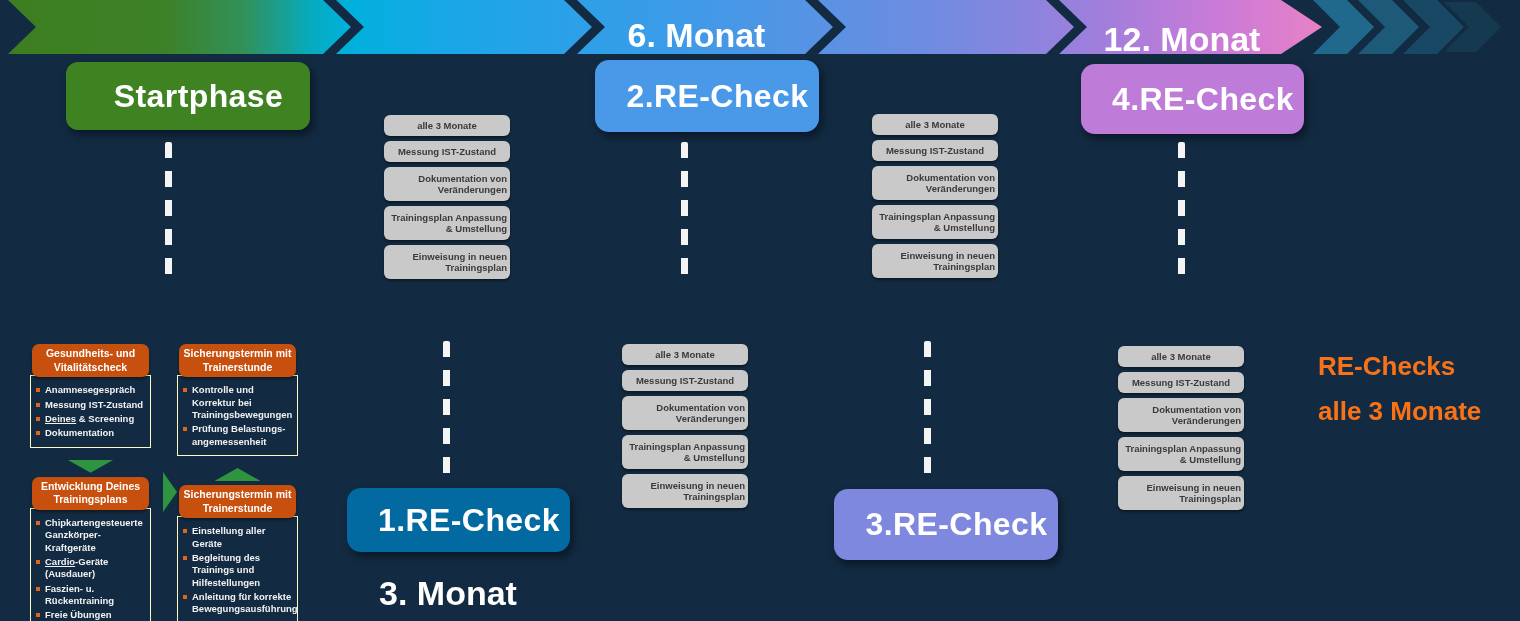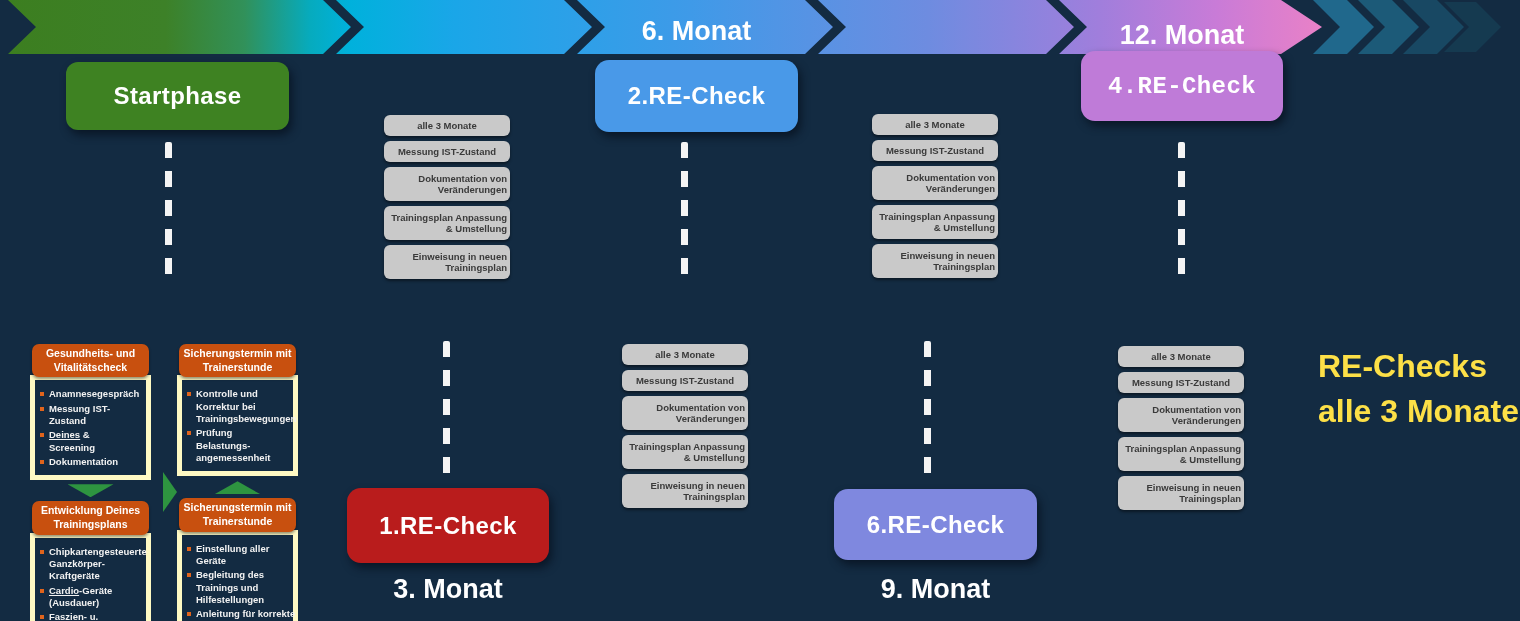--- a/index.html
+++ b/index.html
@@ -5,37 +5,38 @@
   html,body{margin:0;padding:0;background:#0d1f33;}
   .canvas{
     position:relative;width:1520px;height:621px;overflow:hidden;
     background:#132b42;
     font-family:"Liberation Sans","DejaVu Sans",sans-serif;
   }
   
   .tl{position:absolute;left:0;top:283;width:1520px;height:54px;display:block;}
   
   .bigbox{
-    position:absolute;border-radius:14px;color:#fff;font-weight:700;font-size:24px;
+    position:absolute;border-radius:14px;color:#fff;font-weight:700;font-size:32px;
     display:flex;align-items:center;justify-content:center;letter-spacing:.4px;
     box-shadow:3px 5px 8px rgba(5,12,24,.65);
+    padding-left:21px;
   }
   .bb-start{left:66px;top:62px;width:223px;height:68px;background:#3e8222;border-radius:12px;}
-  .bb-r1{left:347px;top:488px;width:202px;height:75px;background:#b91c1c;}
+  .bb-r1{left:347px;top:488px;width:202px;height:64px;background:#0369a1;}
   .bb-r2{left:595px;top:60px;width:203px;height:72px;background:#4999e8;}
   .bb-r3{left:834px;top:489px;width:203px;height:71px;background:#7f88df;}
-  .bb-r4{left:1081px;top:51px;width:202px;height:70px;background:#bf7bd8;font-family:Liberation Mono, monospace;}
-  
-  .month{position:absolute;color:#fff;font-weight:700;font-size:27px;text-align:center;}
+  .bb-r4{left:1081px;top:64px;width:202px;height:70px;background:#bf7bd8;}
+  
+  .month{position:absolute;color:#fff;font-weight:700;font-size:34px;text-align:center;}
   .m6{left:595px;top:16px;width:203px;}
   .m12{left:1081px;top:20px;width:202px;}
   .m3{left:347px;top:574px;width:202px;}
   .m9{left:834px;top:574px;width:203px;}
   
-  .footer{position:absolute;left:1318px;top:344px;color:#fde047;font-weight:700;font-size:32px;line-height:45px;}
+  .footer{position:absolute;left:1318px;top:344px;color:#f97316;font-weight:700;font-size:26px;line-height:45px;}
   
   .dash{
     position:absolute;width:7px;border-radius:2px;
     background:repeating-linear-gradient(to bottom,#f4f4f4 0 16px,transparent 16px 29px);
   }
   .d-start{left:165px;top:142px;height:139px;}
   .d-r2{left:681px;top:142px;height:139px;}
   .d-r4{left:1178px;top:142px;height:139px;}
   .d-r1{left:443px;top:341px;height:144px;}
   .d-r3{left:924px;top:341px;height:145px;}
@@ -51,21 +52,21 @@
   .h1{min-height:19px;} .h2{min-height:32px;text-align:right;}
   
   .prog-col{position:absolute;width:121px;}
   .pc1{left:30px;top:344px;} .pc2{left:177px;top:344px;}
   .prog-header{
     background:#c8500f;color:#fff;font-weight:700;font-size:10.5px;text-align:center;
     border-radius:7px;padding:3px 1px;line-height:1.3;margin:0 2px;position:relative;z-index:2;
     box-shadow:0 2px 3px rgba(0,0,0,.4);
   }
   .prog-list{
-    border:5px solid #fef9c3;margin:-2px 0 4px 0;padding:6px 13px 5px 5px;list-style:none;
+    border:1px solid #fef9c3;margin:-2px 0 12px 0;padding:6px 1px 5px 5px;list-style:none;
   }
   .prog-list li{display:flex;color:#f2f2f2;font-size:9.5px;font-weight:600;line-height:1.3;margin:2px 0;}
   .blt{width:4px;height:4px;background:#e0641c;margin:4px 5px 0 0;flex:none;}
   .ul{text-decoration:underline;text-underline-offset:1px;}
   .arr-down{width:46px;height:13px;background:#2e9440;clip-path:polygon(0 0,100% 0,50% 100%);margin:4px auto;}
   .arr-up{width:46px;height:13px;background:#2e9440;clip-path:polygon(50% 0,0 100%,100% 100%);margin:5px auto 4px;}
   .arr-right{position:absolute;left:163px;top:472px;width:14px;height:40px;background:#2e9440;clip-path:polygon(0 0,100% 50%,0 100%);}
 </style>
 </head>
 <body>
@@ -102,27 +103,26 @@
       <polygon points="323,0 336,0 364,27 336,54 323,54 351,27"></polygon>
       <polygon points="564,0 577,0 605,27 577,54 564,54 592,27"></polygon>
       <polygon points="805,0 818,0 846,27 818,54 805,54 833,27"></polygon>
       <polygon points="1046,0 1059,0 1087,27 1059,54 1046,54 1074,27"></polygon>
     </g>
   </svg>
 
   <div class="month m6">6. Monat</div>
   <div class="month m12">12. Monat</div>
   <div class="month m3">3. Monat</div>
-  <div class="month m9">9. Monat</div>
 
   <div class="bigbox bb-start">Startphase</div>
   <div class="bigbox bb-r2">2.RE-Check</div>
   <div class="bigbox bb-r4">4.RE-Check</div>
   <div class="bigbox bb-r1">1.RE-Check</div>
-  <div class="bigbox bb-r3">6.RE-Check</div>
+  <div class="bigbox bb-r3">3.RE-Check</div>
 
   <div class="dash d-start"></div>
   <div class="dash d-r2"></div>
   <div class="dash d-r4"></div>
   <div class="dash d-r1"></div>
   <div class="dash d-r3"></div>
 
   <div class="gray-group gg1">
     <div class="gbox h1">alle 3 Monate</div>
     <div class="gbox h1">Messung IST-Zustand</div>

